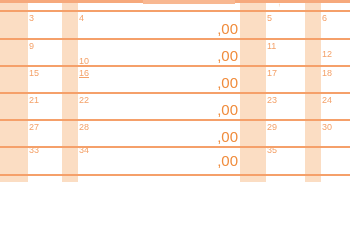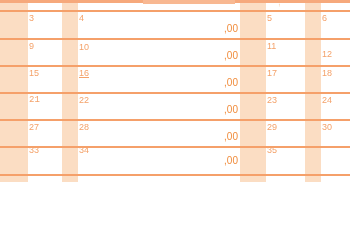--- a/index.html
+++ b/index.html
@@ -58,21 +58,21 @@
     line-height:10px;
     color:#f4a26a;
     font-family:"Liberation Sans", sans-serif;
     white-space:nowrap;
     z-index:5;
   }
 
   
   .value{
     position:absolute;
-    font-size:10px;
+    font-size:15px;
     line-height:16px;
     color:#f08c3c;
     font-family:"Liberation Sans", sans-serif;
     white-space:nowrap;
     text-align:right;
     z-index:5;
   }
 
   
   .artifact{
@@ -109,36 +109,36 @@
   <div class="row" style="top:10px;height:28px;">
     <span class="cellnum" style="left:29px;top:3px;">3</span>
     <span class="cellnum" style="left:79px;top:3px;">4</span>
     <span class="value" style="left:160px;top:11px;width:78px;">,00</span>
     <span class="cellnum" style="left:267px;top:3px;">5</span>
     <span class="cellnum" style="left:322px;top:3px;">6</span>
   </div>
 
   <div class="row" style="top:38px;height:27px;">
     <span class="cellnum" style="left:29px;top:3px;">9</span>
-    <span class="cellnum" style="left:79px;top:4px;">10</span>
+    <span class="cellnum" style="left:79px;top:18px;">10</span>
     <span class="value" style="left:160px;top:10px;width:78px;">,00</span>
     <span class="cellnum" style="left:267px;top:3px;">11</span>
     <span class="cellnum" style="left:322px;top:3px;margin-top:8px;">12</span>
   </div>
 
   <div class="row" style="top:65px;height:29px;">
     <span class="cellnum" style="left:29px;top:3px;">15</span>
     <span class="cellnum" style="left:79px;top:3px;text-decoration:underline;">16</span>
     <span class="value" style="left:160px;top:10px;width:78px;">,00</span>
     <span class="cellnum" style="left:267px;top:3px;">17</span>
     <span class="cellnum" style="left:322px;top:3px;">18</span>
   </div>
 
   <div class="row" style="top:92px;height:27px;">
-    <span class="cellnum" style="left:29px;top:3px;font-family:Liberation Mono, monospace;">21</span>
+    <span class="cellnum" style="left:29px;top:3px;">21</span>
     <span class="cellnum" style="left:79px;top:3px;">22</span>
     <span class="value" style="left:160px;top:10px;width:78px;">,00</span>
     <span class="cellnum" style="left:267px;top:3px;text-align:center;">23</span>
     <span class="cellnum" style="left:322px;top:3px;">24</span>
   </div>
 
   <div class="row" style="top:119px;height:27px;">
     <span class="cellnum" style="left:29px;top:3px;">27</span>
     <span class="cellnum" style="left:79px;top:3px;text-align:right;">28</span>
     <span class="value" style="left:160px;top:10px;width:78px;">,00</span>

